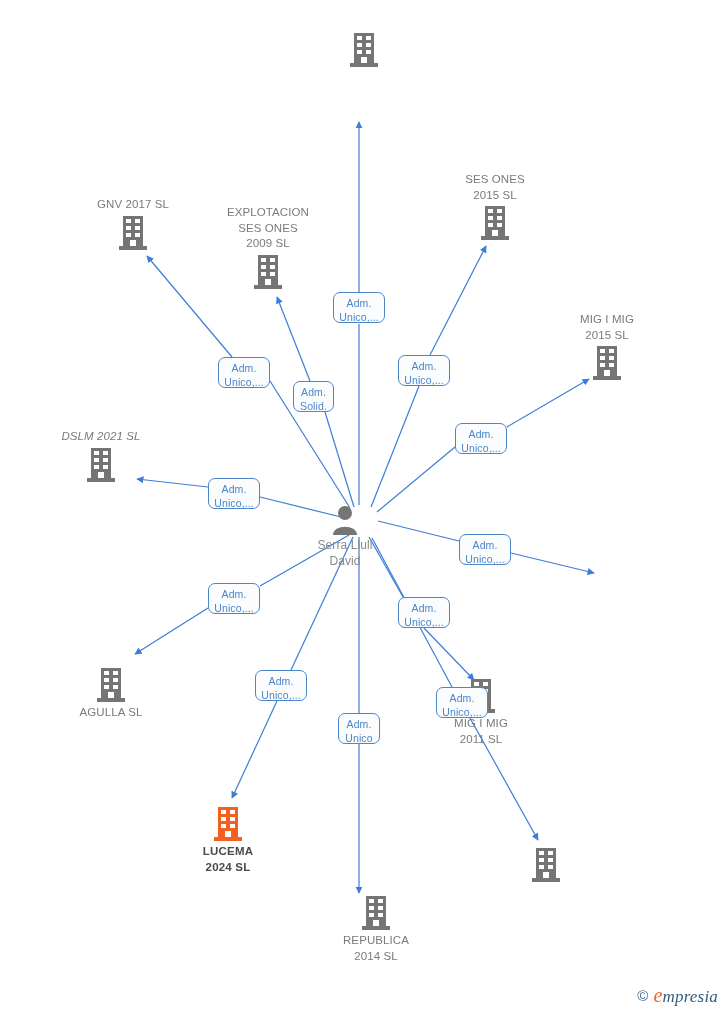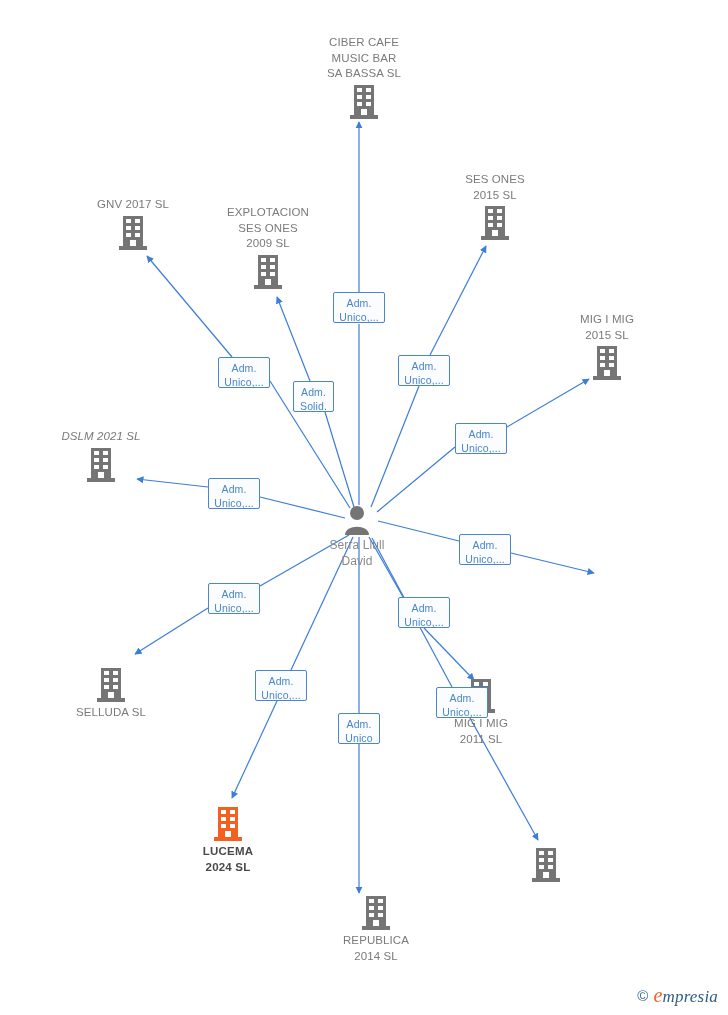--- a/index.html
+++ b/index.html
@@ -53,21 +53,21 @@
   .node.person .cap{
     color:#8a8a8a;
     font-size:12px;
   }
   
   .elabel{
     position:absolute;
     box-sizing:border-box;
     background:#fbfcfe;
     border:1px solid #4a86c8;
-    border-radius:2px;
+    border-radius:7px;
     color:#4a86c8;
     font-size:10.5px;
     line-height:14px;
     text-align:center;
     padding:3px 4px 2px 4px;
     white-space:pre-line;
     letter-spacing:.1px;
   }
   
   #watermark{
@@ -163,23 +163,20 @@
       <line x1="277" y1="701" x2="232" y2="798" stroke="#3b7dd8" stroke-width="1.2" marker-end="url(#arrow)"></line>
     </g>
 
     <g>
       <line x1="359" y1="537" x2="359" y2="713" stroke="#3b7dd8" stroke-width="1.2"></line>
       <line x1="359" y1="744" x2="359" y2="893" stroke="#3b7dd8" stroke-width="1.2" marker-end="url(#arrow)"></line>
     </g>
   </svg>
 
   <div class="node above" style="left:364px;top:33px;">
-    <span class="cap">CIBER CAFE
-MUSIC BAR
-SA BASSA  SL</span>
     <span class="glyph">
       <svg width="30" height="34" viewBox="0 0 30 34" xmlns="http://www.w3.org/2000/svg">
         <rect x="5" y="0" width="20" height="30" fill="#757575"></rect>
         <rect x="1" y="30" width="28" height="4" fill="#757575"></rect>
         <rect x="8" y="3" width="5" height="4" fill="#ffffff"></rect>
           <rect x="17" y="3" width="5" height="4" fill="#ffffff"></rect>
         <rect x="8" y="10" width="5" height="4" fill="#ffffff"></rect>
           <rect x="17" y="10" width="5" height="4" fill="#ffffff"></rect>
         <rect x="8" y="17" width="5" height="4" fill="#ffffff"></rect>
           <rect x="17" y="17" width="5" height="4" fill="#ffffff"></rect>
@@ -285,21 +282,21 @@
         <rect x="1" y="30" width="28" height="4" fill="#757575"></rect>
         <rect x="8" y="3" width="5" height="4" fill="#ffffff"></rect>
           <rect x="17" y="3" width="5" height="4" fill="#ffffff"></rect>
         <rect x="8" y="10" width="5" height="4" fill="#ffffff"></rect>
           <rect x="17" y="10" width="5" height="4" fill="#ffffff"></rect>
         <rect x="8" y="17" width="5" height="4" fill="#ffffff"></rect>
           <rect x="17" y="17" width="5" height="4" fill="#ffffff"></rect>
         <rect x="12" y="24" width="6" height="6" fill="#ffffff"></rect>
       </svg>
     </span>
-    <span class="cap">SELLUDA  SL</span>
+    <span class="cap">AGULLA  SL</span>
   </div>
 
   <div class="node below" style="left:481px;top:679px;">
     <span class="glyph">
       <svg width="30" height="34" viewBox="0 0 30 34" xmlns="http://www.w3.org/2000/svg">
         <rect x="5" y="0" width="20" height="30" fill="#757575"></rect>
         <rect x="1" y="30" width="28" height="4" fill="#757575"></rect>
         <rect x="8" y="3" width="5" height="4" fill="#ffffff"></rect>
           <rect x="17" y="3" width="5" height="4" fill="#ffffff"></rect>
         <rect x="8" y="10" width="5" height="4" fill="#ffffff"></rect>
@@ -358,21 +355,21 @@
           <rect x="17" y="10" width="5" height="4" fill="#ffffff"></rect>
         <rect x="8" y="17" width="5" height="4" fill="#ffffff"></rect>
           <rect x="17" y="17" width="5" height="4" fill="#ffffff"></rect>
         <rect x="12" y="24" width="6" height="6" fill="#ffffff"></rect>
       </svg>
     </span>
     <span class="cap">REPUBLICA
 2014  SL</span>
   </div>
 
-  <div class="node below person" style="left:357px;top:505px;">
+  <div class="node below person" style="left:345px;top:505px;">
     <span class="glyph">
       <svg width="28" height="30" viewBox="0 0 28 30" xmlns="http://www.w3.org/2000/svg">
         <circle cx="14" cy="8" r="7" fill="#757575"></circle>
         <path d="M2 30 C2 19 26 19 26 30 Z" fill="#757575"></path>
       </svg>
     </span>
     <span class="cap">Serra Llull
 David</span>
   </div>
 

